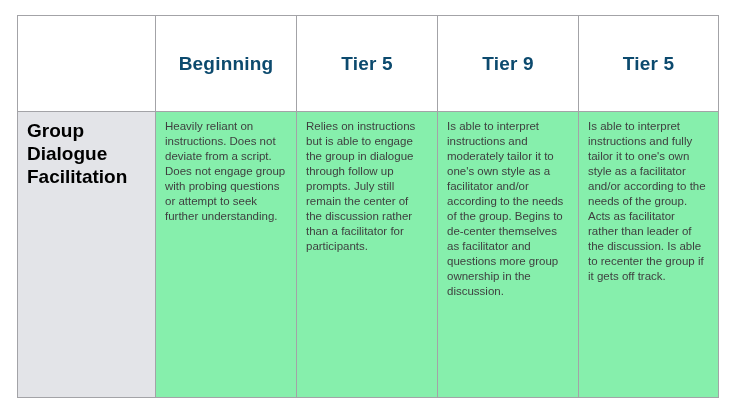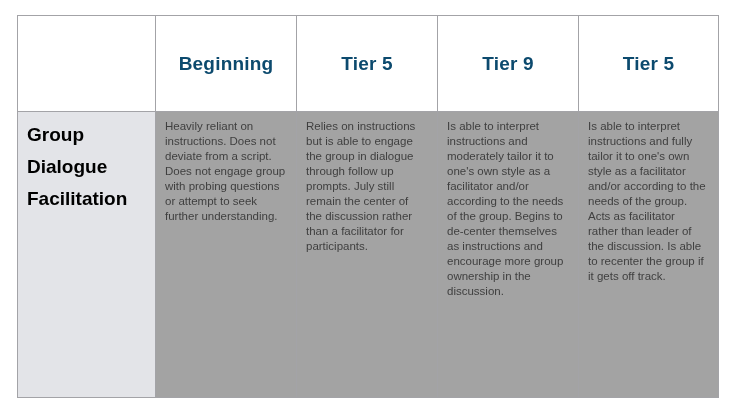--- a/index.html
+++ b/index.html
@@ -48,24 +48,24 @@
 
   tr.body-row { height: 286px; }
   tr.body-row th.row-label {
     background: #e3e4e8;
     font-size: 19px;
     font-weight: bold;
     color: #000000;
     text-align: left;
     vertical-align: top;
     padding: 7px 10px 0 9px;
-    line-height: 32px;
+    line-height: 23px;
   }
   tr.body-row td {
-    background: #a3a3a3;
+    background: #86efac;
     font-size: 11.5px;
     color: #3f3f3f;
     padding: 7px 10px 4px 9px;
     line-height: 15px;
   }
 </style>
 </head>
 <body>
 
 <div class="canvas">
@@ -84,18 +84,18 @@
         <th>Tier 5</th>
         <th>Tier 9</th>
         <th>Tier 5</th>
       </tr>
     </thead>
     <tbody>
       <tr class="body-row">
         <th class="row-label">Group Dialogue Facilitation</th>
         <td>Heavily reliant on instructions. Does not deviate from a script. Does not engage group with probing questions or attempt to seek further understanding.</td>
         <td>Relies on instructions but is able to engage the group in dialogue through follow up prompts. July still remain the center of the discussion rather than a facilitator for participants.</td>
-        <td>Is able to interpret instructions and moderately tailor it to one's own style as a facilitator and/or according to the needs of the group. Begins to de-center themselves as instructions and encourage more group ownership in the discussion.</td>
+        <td>Is able to interpret instructions and moderately tailor it to one's own style as a facilitator and/or according to the needs of the group. Begins to de-center themselves as facilitator and questions more group ownership in the discussion.</td>
         <td>Is able to interpret instructions and fully tailor it to one's own style as a facilitator and/or according to the needs of the group. Acts as facilitator rather than leader of the discussion. Is able to recenter the group if it gets off track.</td>
       </tr>
     </tbody>
   </table>
 </div>
 
 </body></html>

